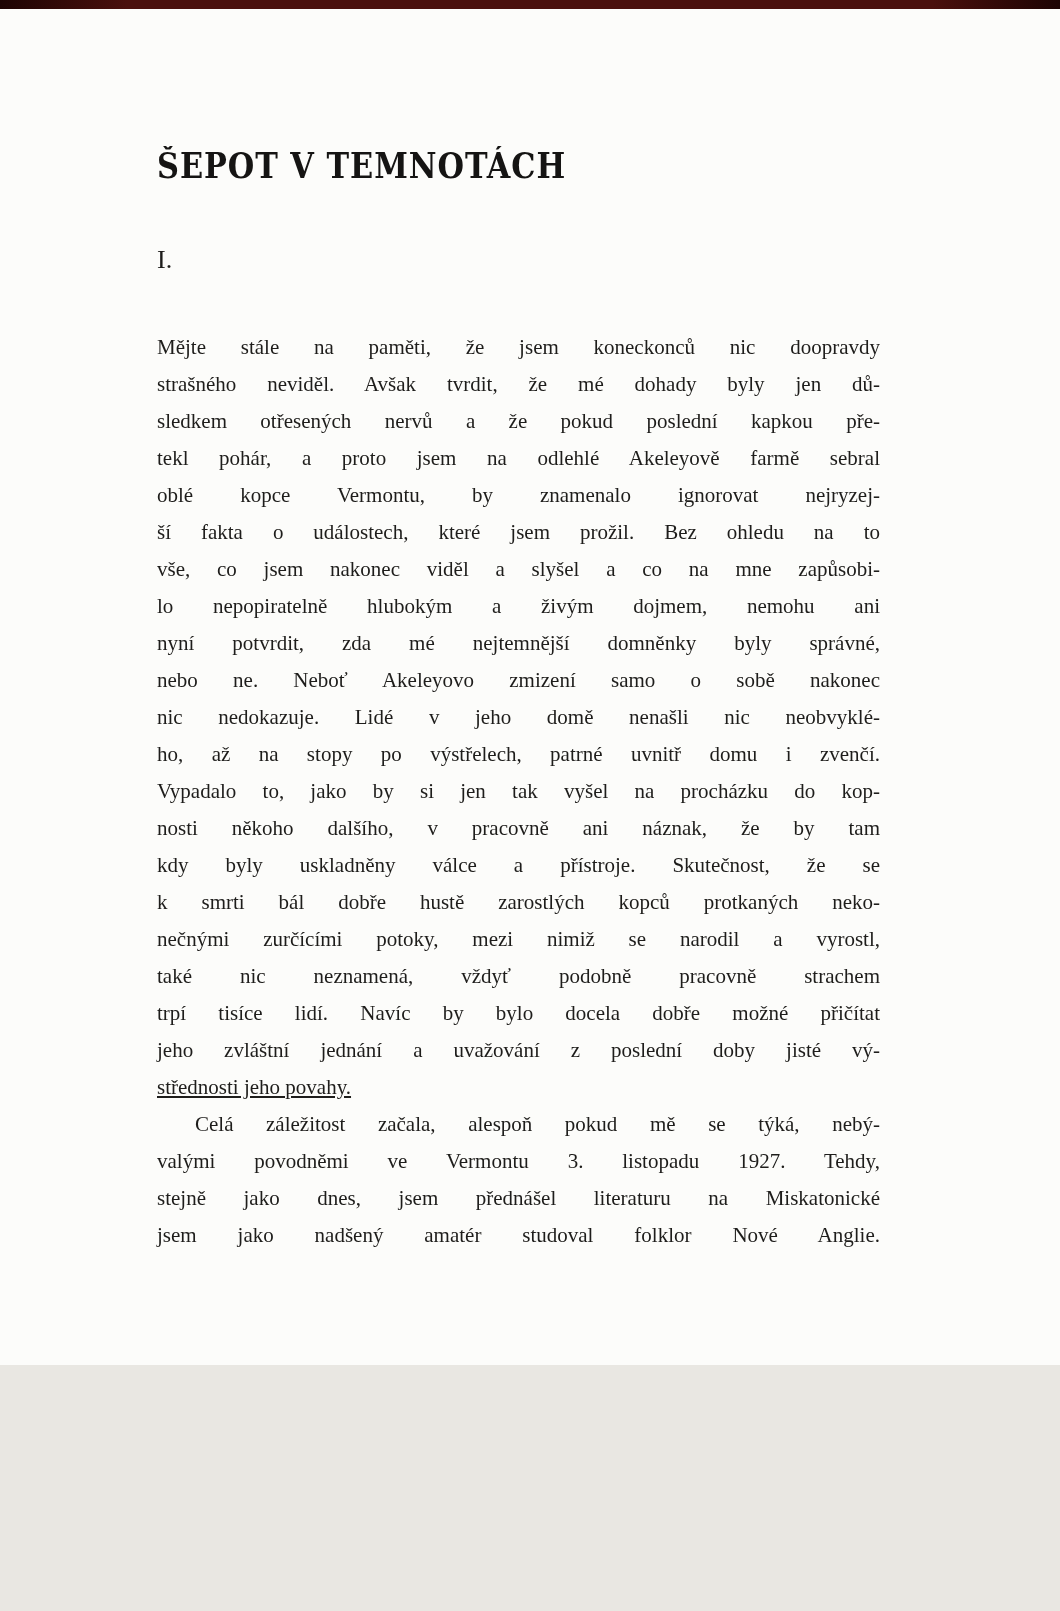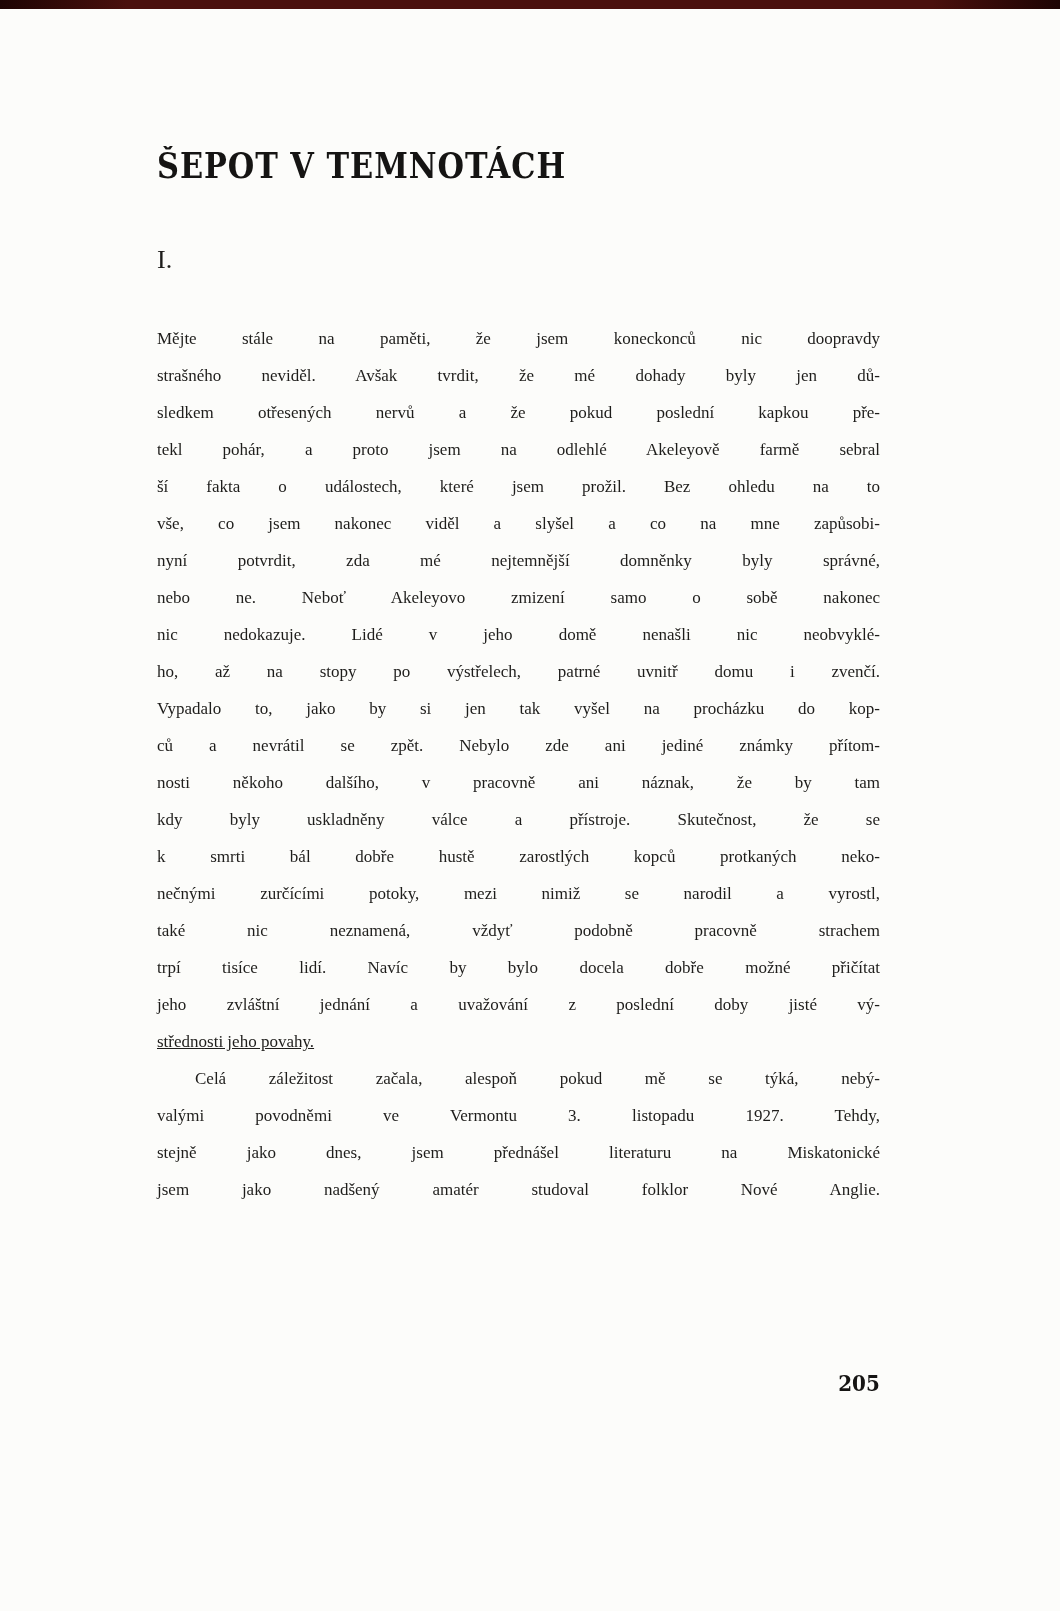--- a/index.html
+++ b/index.html
@@ -9,21 +9,21 @@
   }
   body {
     width: 1060px;
     height: 1611px;
     background: #e9e7e2;
     font-family: "Liberation Serif", serif;
   }
   .book-page {
     position: relative;
     width: 1060px;
-    height: 1611px;
+    height: 1365px;
     background: var(--paper, #fcfcfa);
     color: var(--ink, #1e1d1b);
     overflow: hidden;
   }
   .top-edge {
     position: absolute;
     top: 0;
     left: 0;
     width: 100%;
     height: 9px;
@@ -46,23 +46,23 @@
   .section-number {
     position: absolute;
     left: 157px;
     top: 245px;
     font-size: 26px;
     color: #1e1d1b;
   }
   .text-block {
     position: absolute;
     left: 157px;
-    top: 320px;
+    top: 329px;
     width: 723px;
-    font-size: 17px;
+    font-size: 21px;
     line-height: 37px;
     color: var(--ink, #1e1d1b);
   }
   .line {
     text-align: justify;
     text-align-last: justify;
     white-space: normal;
   }
   .line.last {
     text-align-last: left;
@@ -88,28 +88,29 @@
 
 <div class="book-page">
   <div class="top-edge"></div>
   <h1 class="chapter-title">ŠEPOT V TEMNOTÁCH</h1>
   <div class="section-number">I.</div>
   <div class="text-block">
       <div class="line">Mějte stále na paměti, že jsem koneckonců nic doopravdy</div>
       <div class="line">strašného neviděl. Avšak tvrdit, že mé dohady byly jen dů-</div>
       <div class="line">sledkem otřesených nervů a že pokud poslední kapkou pře-</div>
       <div class="line">tekl pohár, a proto jsem na odlehlé Akeleyově farmě sebral</div>
+      <div class="line">oblé kopce Vermontu, by znamenalo ignorovat nejryzej-</div>
       <div class="line">ší fakta o událostech, které jsem prožil. Bez ohledu na to</div>
       <div class="line">vše, co jsem nakonec viděl a slyšel a co na mne zapůsobi-</div>
+      <div class="line">lo nepopiratelně hlubokým a živým dojmem, nemohu ani</div>
       <div class="line">nyní potvrdit, zda mé nejtemnější domněnky byly správné,</div>
       <div class="line">nebo ne. Neboť Akeleyovo zmizení samo o sobě nakonec</div>
       <div class="line">nic nedokazuje. Lidé v jeho domě nenašli nic neobvyklé-</div>
       <div class="line">ho, až na stopy po výstřelech, patrné uvnitř domu i zvenčí.</div>
       <div class="line">Vypadalo to, jako by si jen tak vyšel na procházku do kop-</div>
-      <div class="line">ců a nevrátil se zpět. Nebylo zde ani jediné známky přítom-</div>
       <div class="line">nosti někoho dalšího, v pracovně ani náznak, že by tam</div>
       <div class="line">kdy byly uskladněny válce a přístroje. Skutečnost, že se</div>
       <div class="line">k smrti bál dobře hustě zarostlých kopců protkaných neko-</div>
       <div class="line">nečnými zurčícími potoky, mezi nimiž se narodil a vyrostl,</div>
       <div class="line">také nic neznamená, vždyť podobně pracovně strachem</div>
       <div class="line">trpí tisíce lidí. Navíc by bylo docela dobře možné přičítat</div>
       <div class="line">jeho zvláštní jednání a uvažování z poslední doby jisté vý-</div>
       <div class="line last">střednosti jeho povahy.</div>
       <div class="line indent">Celá záležitost začala, alespoň pokud mě se týká, nebý-</div>
       <div class="line">valými povodněmi ve Vermontu 3. listopadu 1927. Tehdy,</div>

